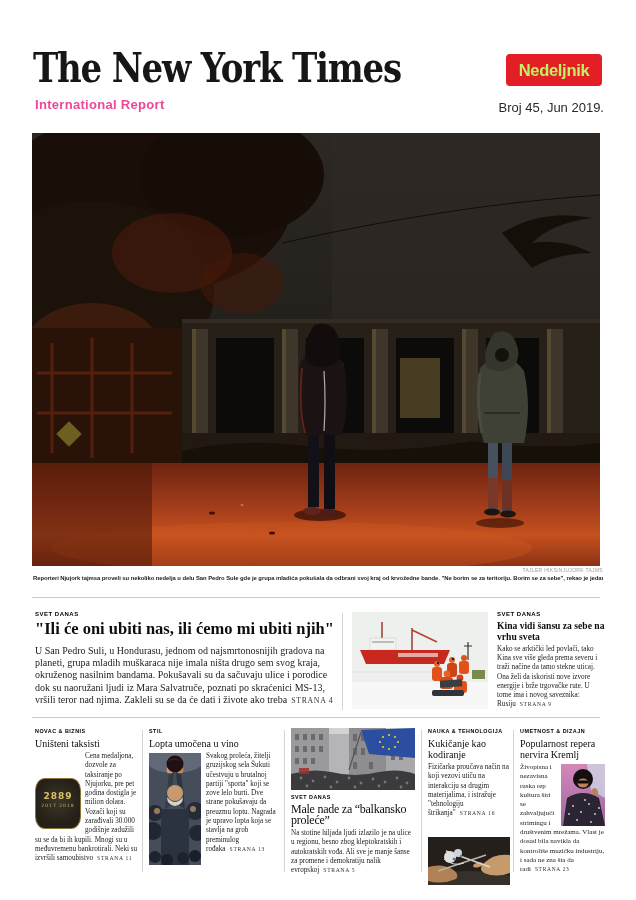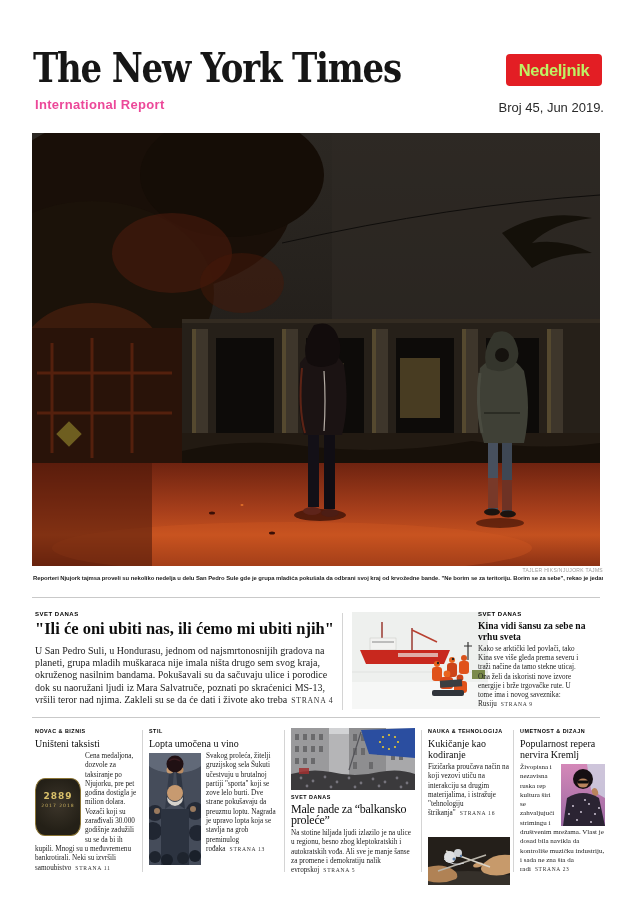--- a/index.html
+++ b/index.html
@@ -39,39 +39,39 @@
         letter-spacing:.5px;color:#000;text-transform:uppercase;}
   .pg{font-size:.78em;letter-spacing:.7px;color:#333;margin-left:4px;}
 
   .lead{position:absolute;left:35px;top:611px;width:301px;}
   .lead h1{margin:3px 0 6px;font-size:16.5px;line-height:18.5px;font-weight:700;color:#0d0d0d;}
   .lead p{margin:0;font-size:10px;line-height:12.4px;color:#222;}
 
   .ice{position:absolute;left:352px;top:612px;width:136px;height:97px;}
   .ice svg{display:block;width:100%;height:100%;}
 
-  .china{position:absolute;left:478px;top:611px;width:108px;}
+  .china{position:absolute;left:497px;top:611px;width:108px;}
   .china h2{margin:3px 0 3px;font-size:9.6px;line-height:11px;font-weight:700;color:#0d0d0d;}
   .china p{margin:0;font-size:7.2px;line-height:9.2px;color:#222;}
 
   
   .bcol{position:absolute;top:728px;}
   .bcol .kick{font-size:5.4px;}
   .bcol h3{margin:4px 0 3px;font-size:10px;line-height:11px;font-weight:400;color:#0d0d0d;}
   .bcol p{margin:0;font-size:7.2px;line-height:9.3px;color:#222;}
   #bcol1{left:35px;width:104px;}
   #bcol2{left:149px;width:128px;}
   #bcol3{left:291px;width:124px;}
   #bcol3 h3{font-size:12px;letter-spacing:-.25px;}
   #bcol4{left:428px;width:82px;}
   #bcol5{left:520px;width:85px;}
   #bcol5 p{overflow-wrap:anywhere;font-size:7px;}
   #bcol2 p{min-height:114px;}
 
-  .med-img{float:left;position:relative;width:46px;height:58px;margin:26px 4px 2px 0;
+  .med-img{float:left;position:relative;width:46px;height:51px;margin:26px 4px 2px 0;
            background:radial-gradient(circle at 50% 45%,#3c352a 0%,#242017 70%);
            border:1.5px solid #8a7434;border-radius:10px/12px;box-sizing:border-box;text-align:center;}
   .med-num{display:block;margin-top:13px;font-family:"DejaVu Sans",sans-serif;font-weight:700;
            font-size:9px;color:#d9c06a;letter-spacing:1px;}
   .med-years{display:block;font-family:"DejaVu Sans",sans-serif;font-size:4.5px;color:#c9b05e;letter-spacing:1px;}
 
   .wine-img{float:left;width:52px;height:112px;margin:1px 5px 1px 0;}
   .wine-img svg,.protest-img svg,.knit-img svg,.rap-img svg{display:block;width:100%;height:100%;}
   .protest-img{width:124px;height:62px;margin-bottom:4px;}
   .knit-img{width:82px;height:48px;margin-top:18px;}

